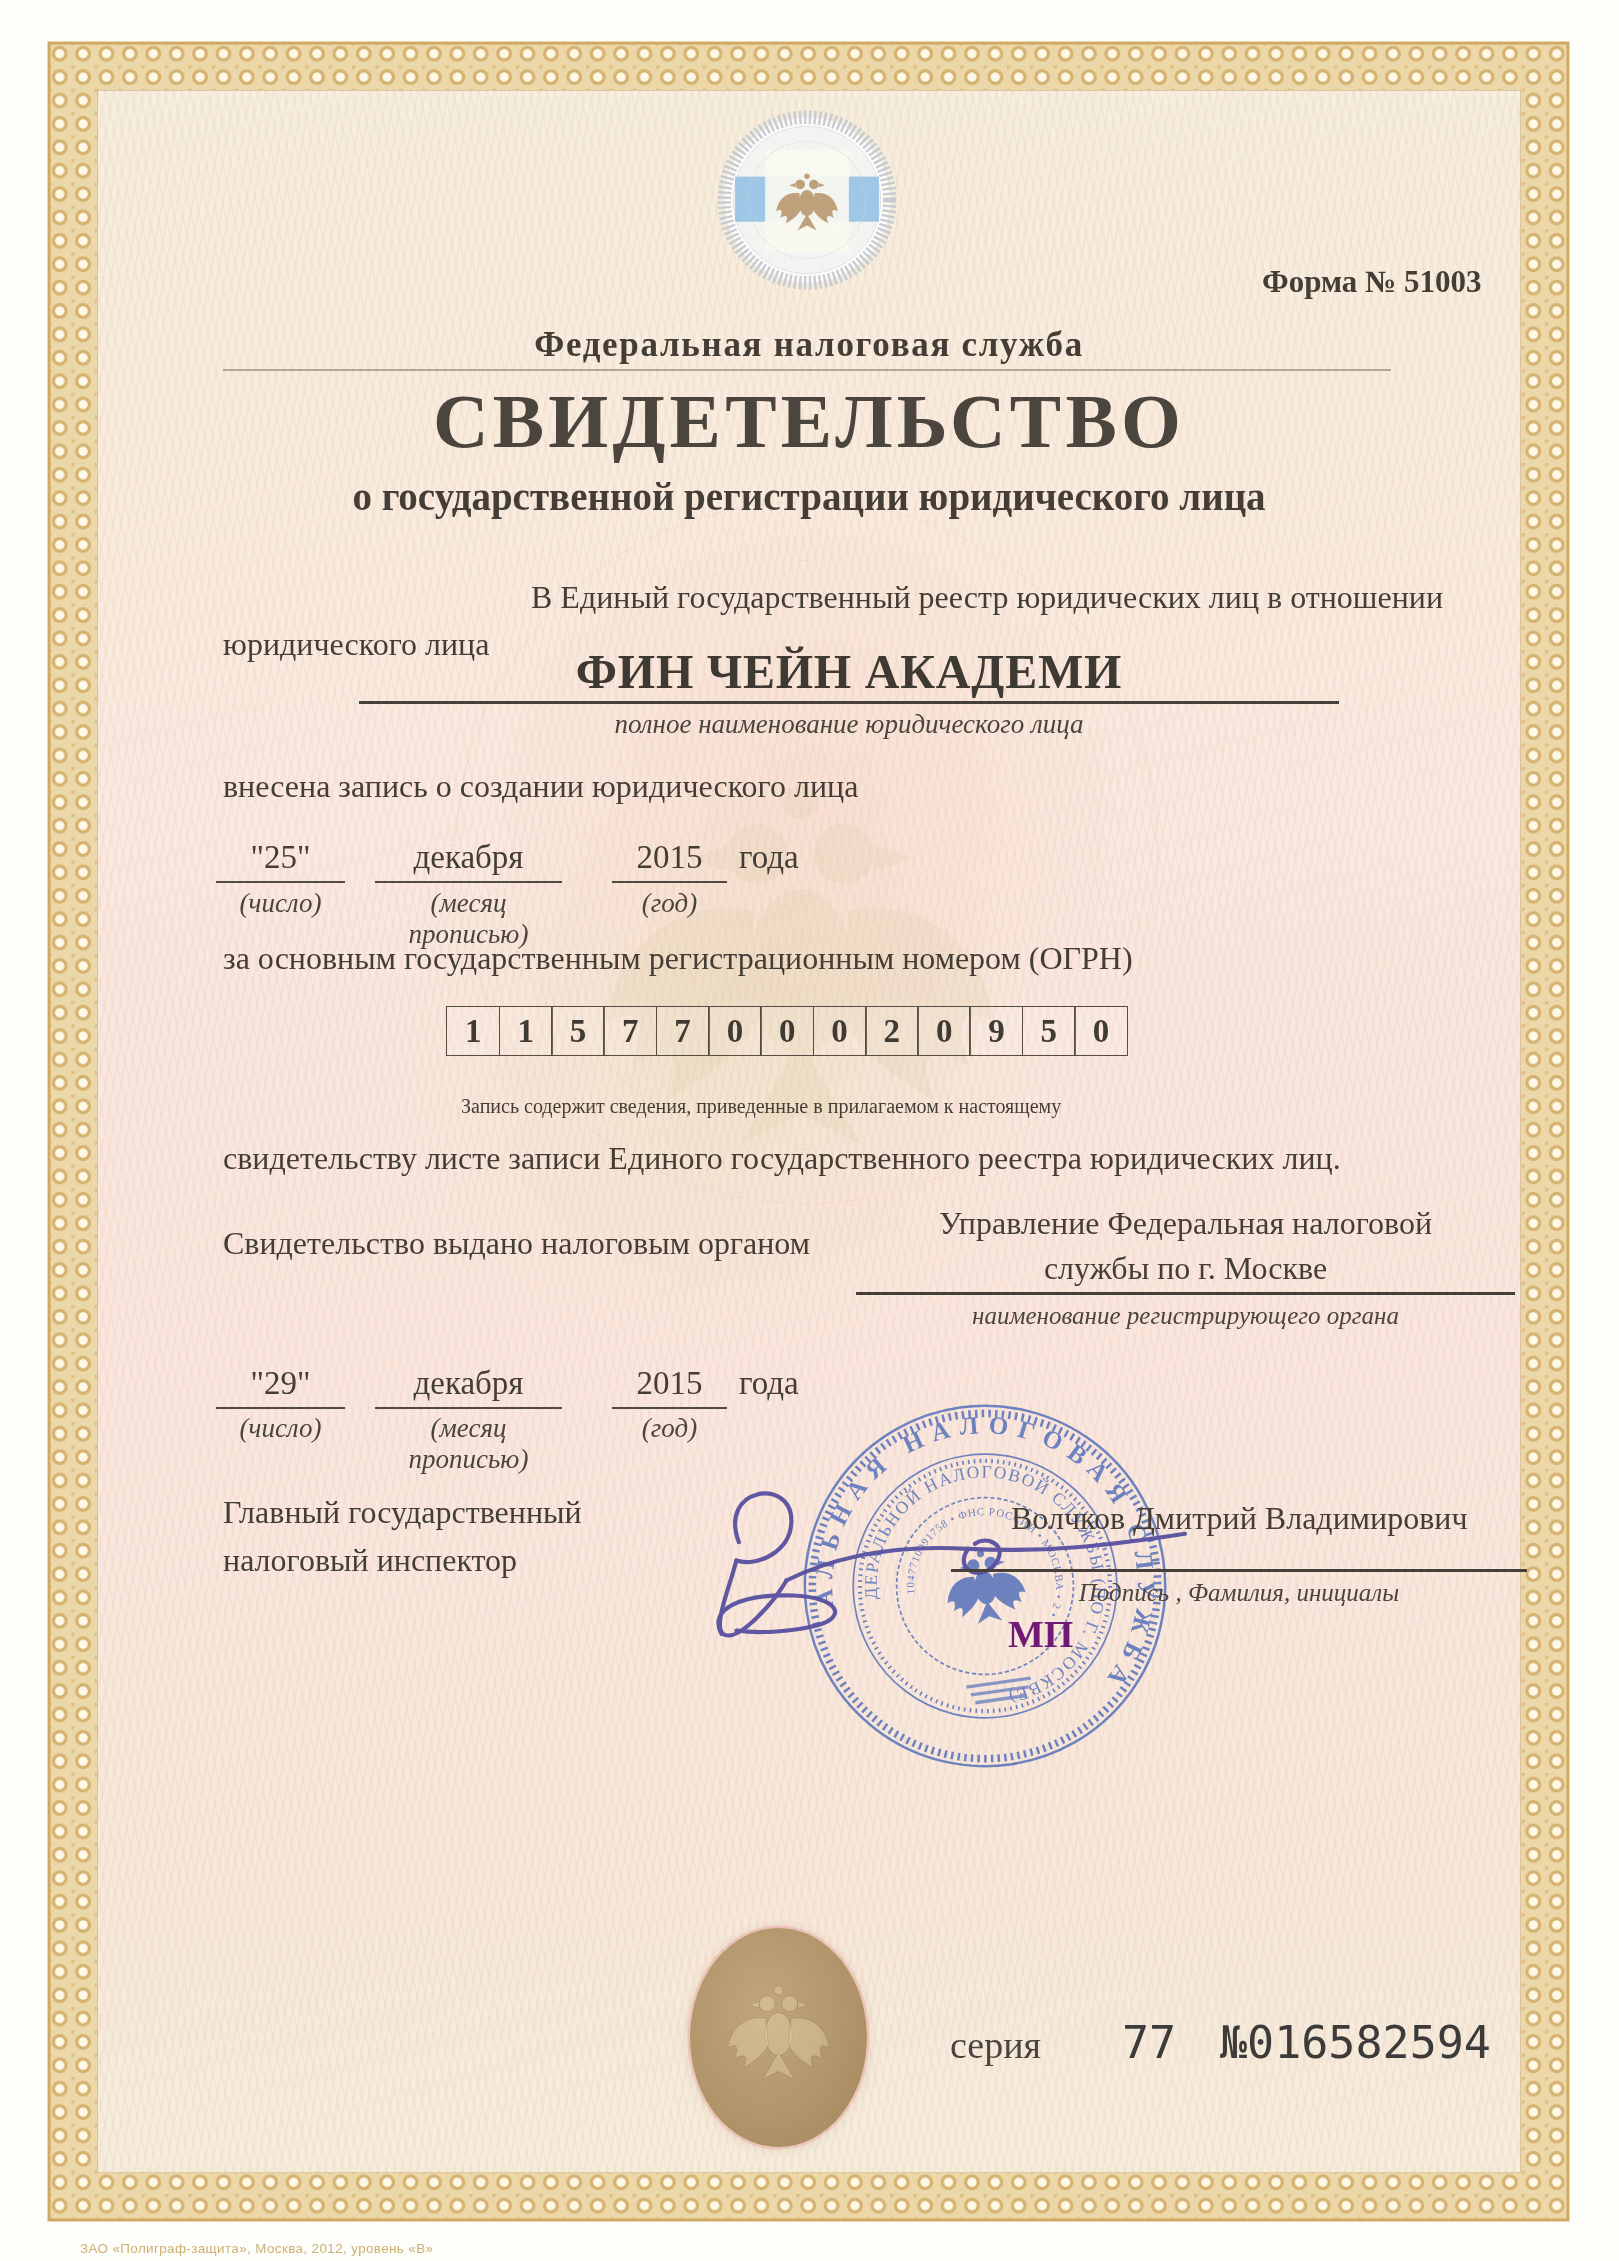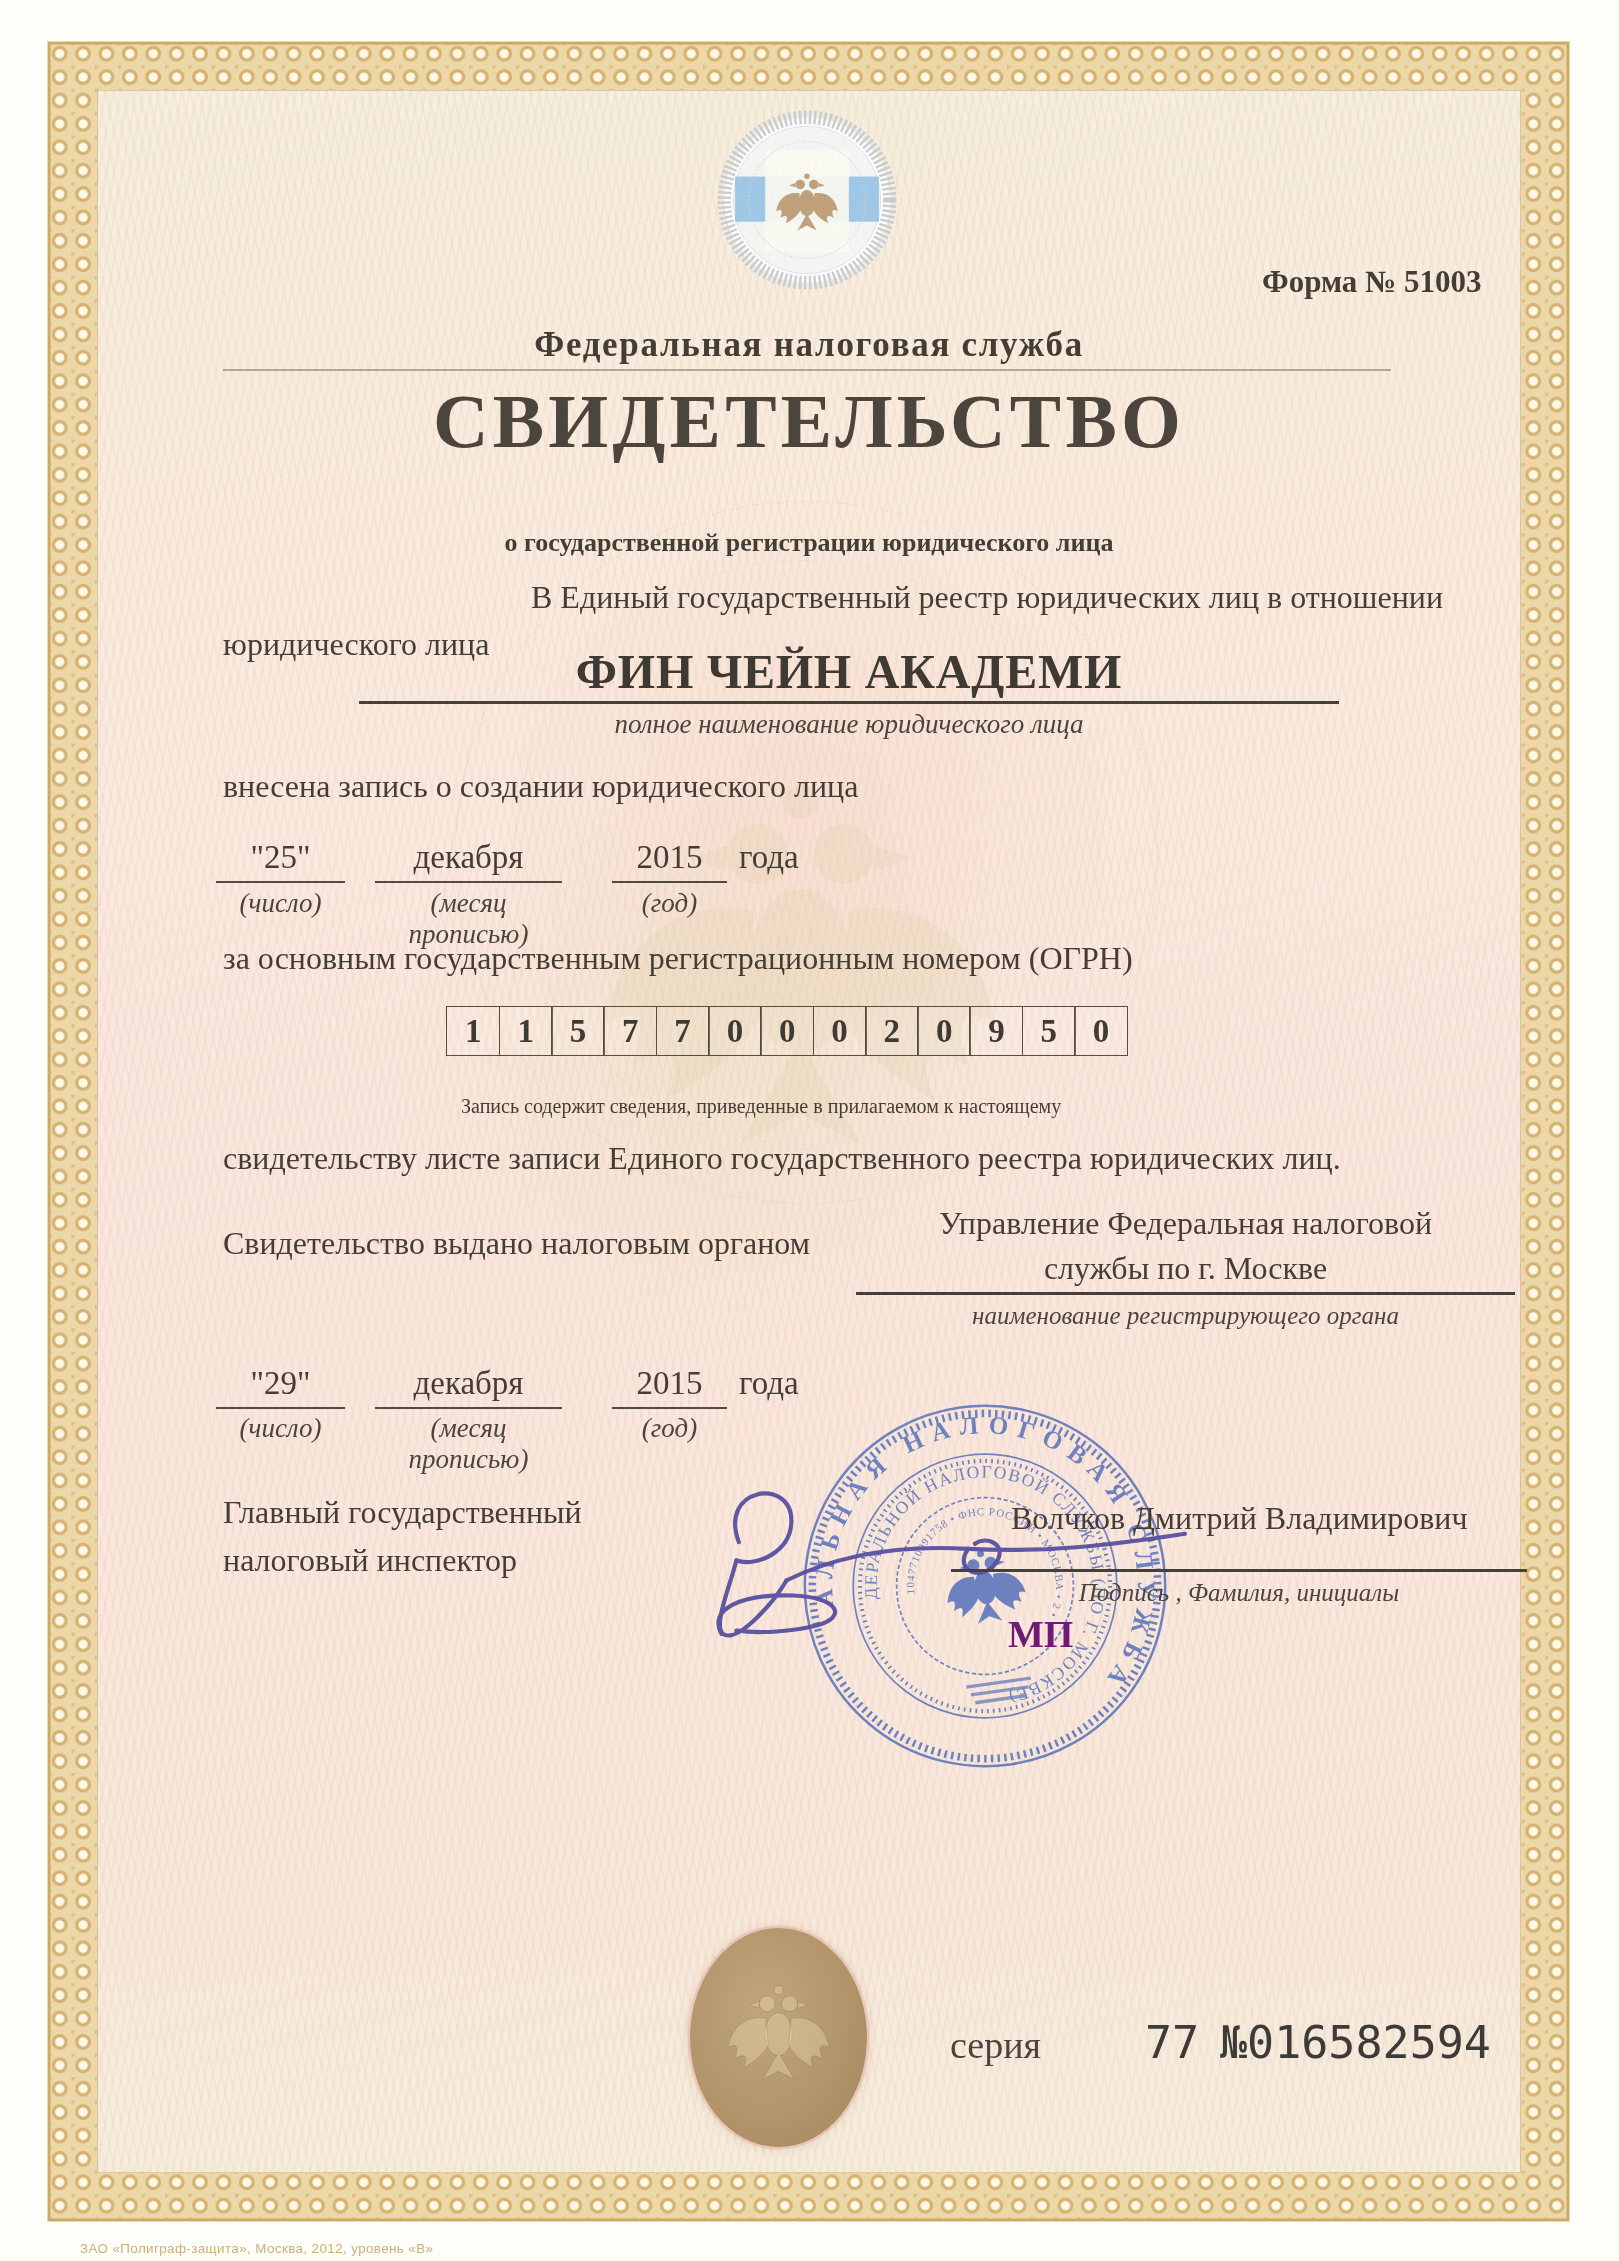--- a/index.html
+++ b/index.html
@@ -82,21 +82,21 @@
     <circle cx="110" cy="110" r="70" fill="none" stroke="#c7d1da" stroke-width="2" stroke-dasharray="1 3"></circle>
     <g fill="#b08a5e" opacity="0.9" transform="translate(110,116) scale(0.82) translate(-50,-55)">
       <use href="#eagle-shape"></use>
     </g>
   </svg>
 
   <div class="t b" style="left:1262px;top:264px;font-size:31px;">Форма  № 51003</div>
   <div class="t b ctr" style="left:150px;top:325px;width:1318px;font-size:35px;letter-spacing:1.7px;">Федеральная налоговая служба</div>
   <div class="abs" style="left:223px;top:369px;width:1168px;height:1.7px;background:rgba(110,100,85,.5);"></div>
   <div class="t b ctr" style="left:150px;top:377px;width:1318px;font-size:77px;letter-spacing:4.2px;color:#4c453e;">СВИДЕТЕЛЬСТВО</div>
-  <div class="t b ctr" style="left:150px;top:528px;width:1318px;font-size:26px;">о государственной регистрации юридического лица</div>
+  <div class="t b ctr" style="left:150px;top:474px;width:1318px;font-size:39px;">о государственной регистрации юридического лица</div>
 
   <div class="t" style="left:531px;top:579px;font-size:32px;">В Единый государственный реестр юридических лиц в отношении</div>
   <div class="t" style="left:223px;top:626px;font-size:32px;">юридического лица</div>
 
   <div class="t b ctr" style="left:359px;top:644px;width:980px;font-size:48px;letter-spacing:0.8px;color:#3e3933;">ФИН ЧЕЙН АКАДЕМИ</div>
   <div class="ul" style="left:359px;top:701px;width:980px;"></div>
   <div class="t cap ctr" style="left:359px;top:709px;width:980px;">полное наименование юридического лица</div>
 
   <div class="t" style="left:223px;top:768px;font-size:32px;">внесена запись о создании юридического лица</div>
 
@@ -197,19 +197,19 @@
   <div class="t b" style="left:1008px;top:1612px;font-size:38px;color:#701a75;">МП</div>
 
   <div class="abs seal"></div>
   <svg class="abs" style="left:690px;top:1928px" width="177" height="219" viewBox="0 0 212 262">
     <g fill="rgba(250,235,195,0.30)" stroke="rgba(95,72,40,0.22)" stroke-width="0.8" transform="translate(106,131) scale(1.35) translate(-50,-55)">
       <use href="#eagle-shape"></use>
     </g>
   </svg>
 
   <div class="t" style="left:950px;top:2023px;font-size:38px;color:#4a443e;">серия</div>
-  <div class="t mono" style="left:1122px;top:2016px;font-size:45px;color:#3c3b39;margin-left:23px;">77</div>
+  <div class="t mono" style="left:1122px;top:2016px;font-size:45px;color:#3c3b39;">77</div>
   <div class="t mono" style="left:1220px;top:2016px;font-size:45px;color:#3c3b39;">№016582594</div>
 
   <div class="t printnote" style="left:80px;top:2241px;">ЗАО «Полиграф-защита», Москва, 2012, уровень «В»</div>
 
 </div>
 
 
 </body></html>

